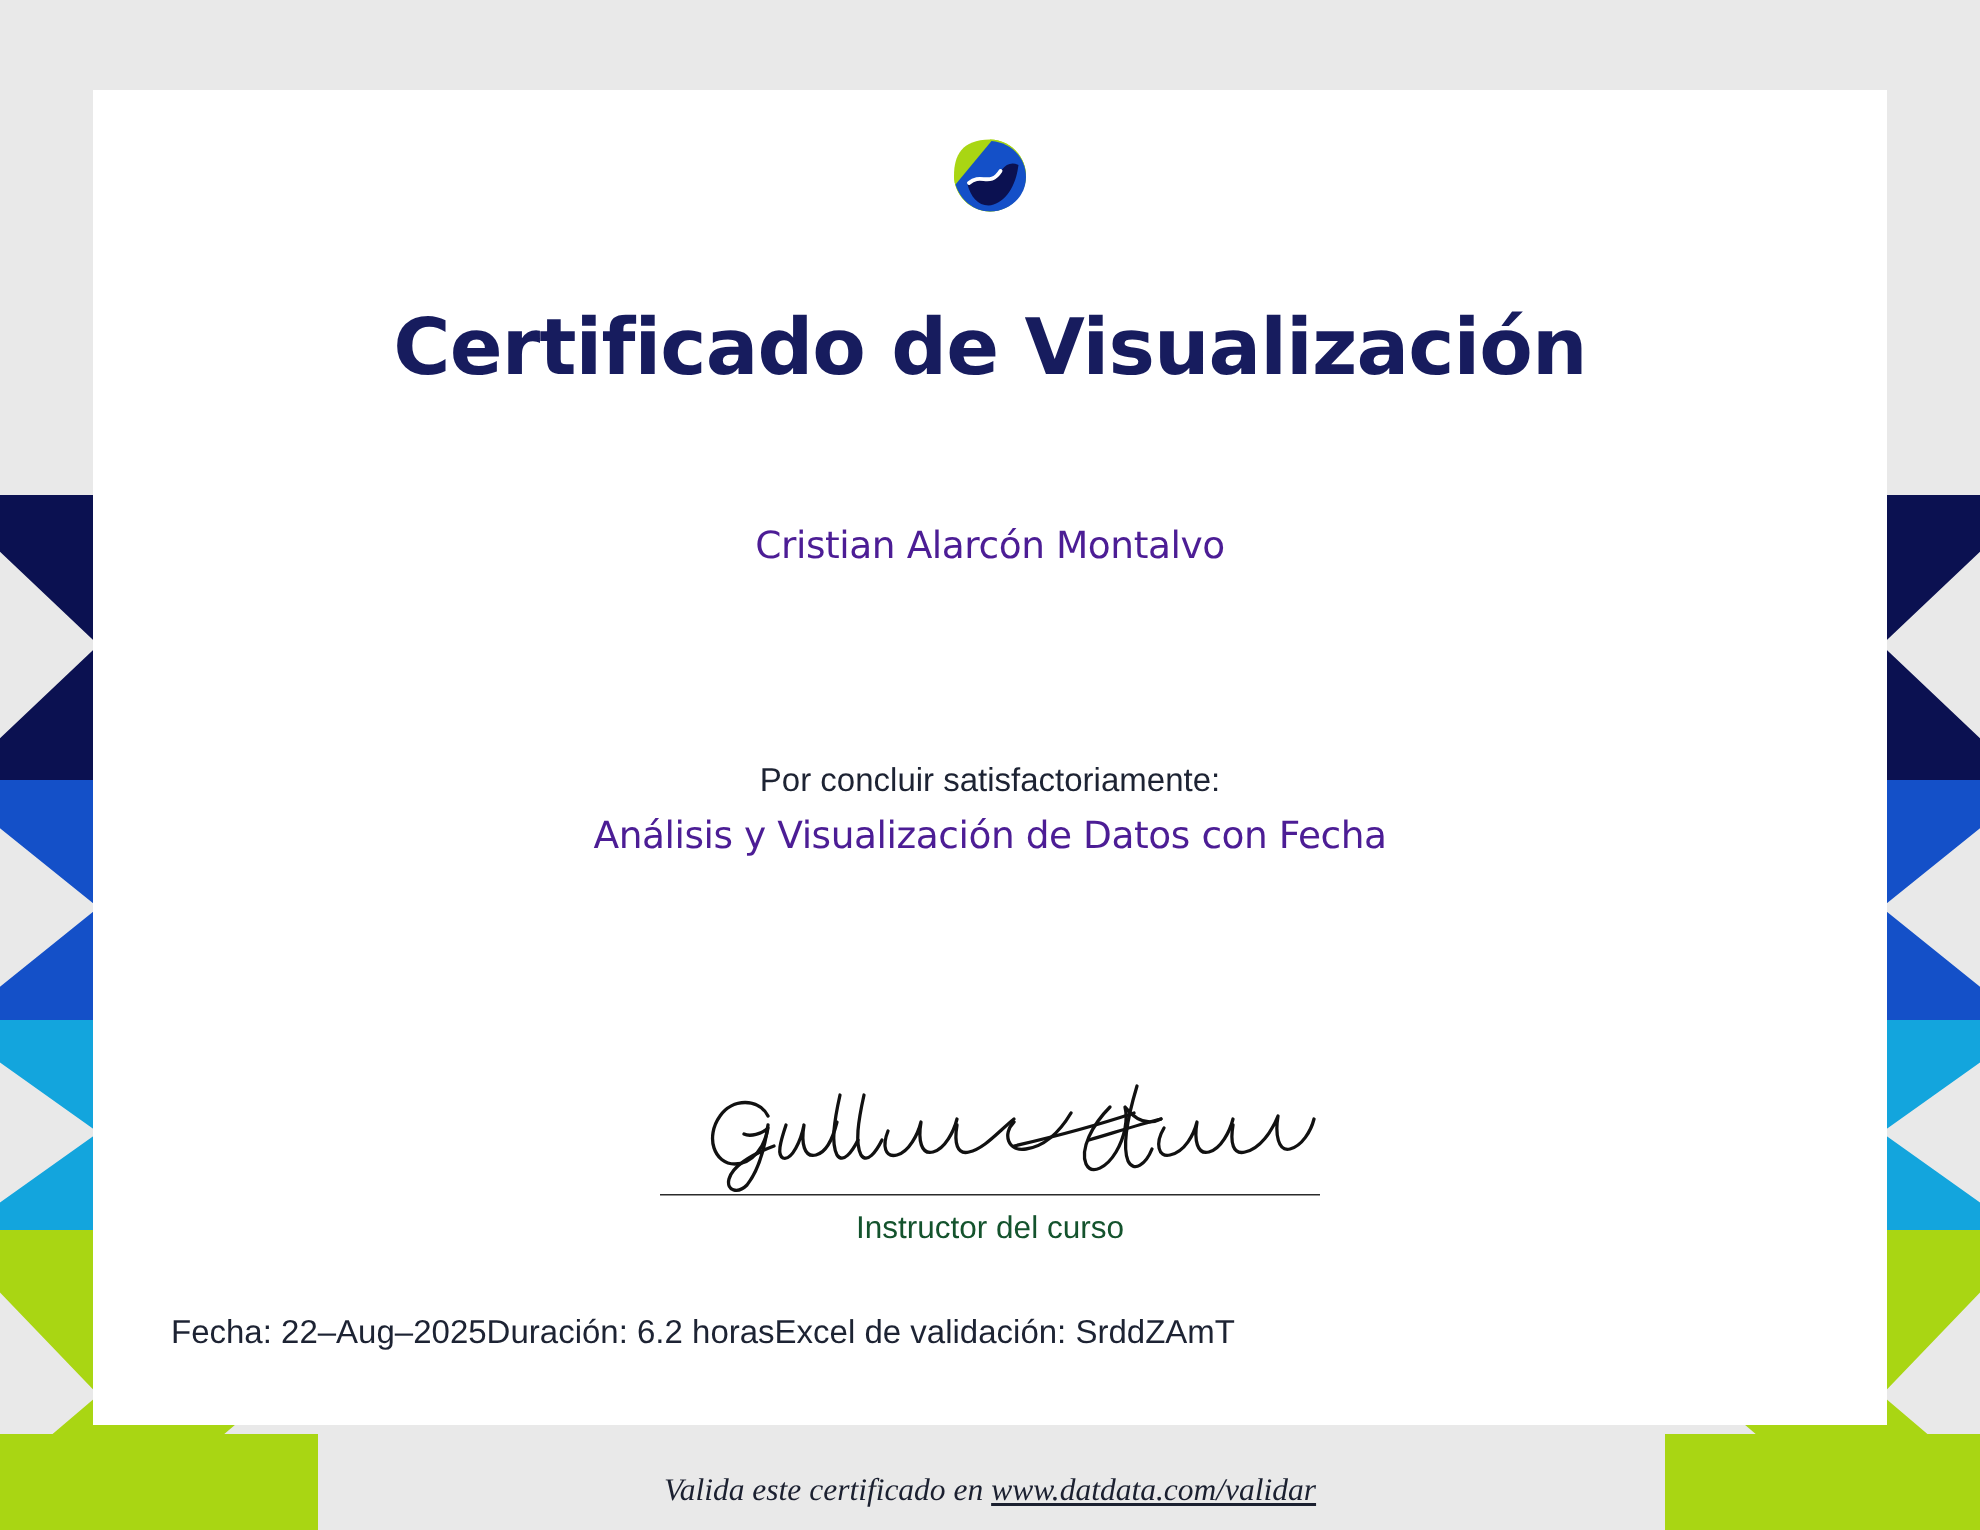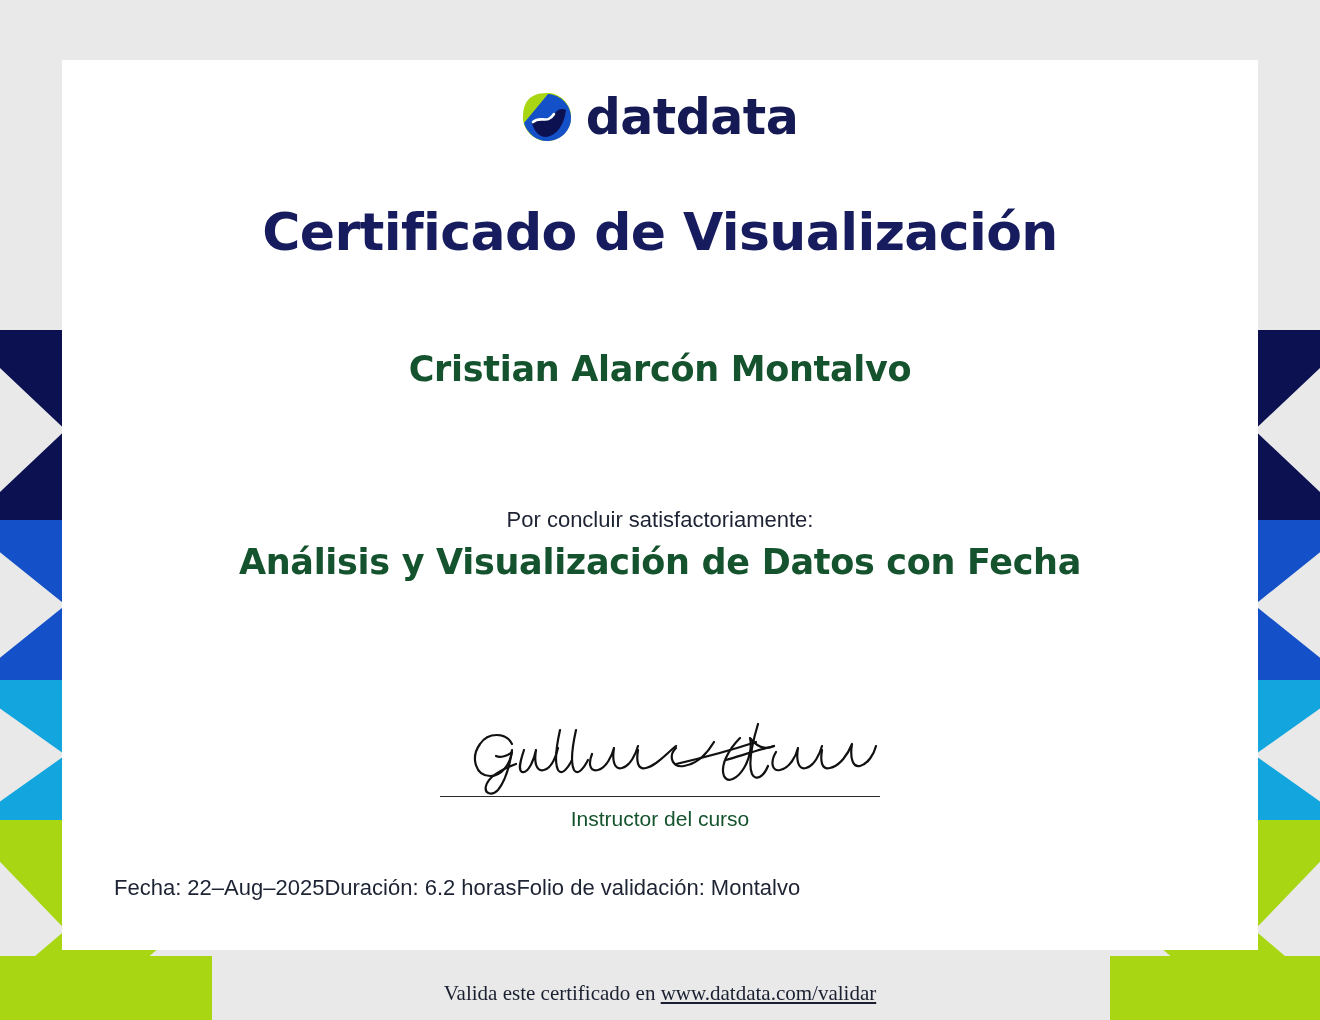--- a/index.html
+++ b/index.html
@@ -161,23 +161,23 @@
     width: 100%;
     text-align: center;
   }
   .lead {
     font-size: 22px;
     color: #1d2333;
     line-height: 1.5;
   }
   .strong-line {
     margin-top: 6px;
-    font-size: 35px;
-    font-weight: 700;
-    color: #14532d;
+    font-size: 25px;
+    font-weight: 400;
+    color: #4c1d95;
     letter-spacing: -0.3px;
     font-family: "DejaVu Sans", sans-serif;
   }
 
   
   .signature-wrap {
     position: absolute;
     top: 660px;
     left: 0;
     width: 100%;
@@ -217,20 +217,21 @@
   
   .footer {
     position: absolute;
     left: 0;
     bottom: 14px;
     width: 100%;
     text-align: center;
     font-size: 21px;
     color: #1b2030;
     font-family: "Liberation Serif", serif;
+    font-style: italic;
   }
   .footer a,
   .footer .link {
     color: #1b2030;
     text-decoration: underline;
   }
 </style>
 </head>
 <body>
 
@@ -254,21 +255,20 @@
     <div class="brand">
       <span class="brand-mark">
         <svg viewBox="0 0 50 50" width="50" height="50" aria-hidden="true">
           <path d="M25 1 C38 1 49 12 49 25 C49 38 38 49 25 49 C12 49 1 38 1 25 C1 12 6 1 25 1 Z" fill="#a9d613"></path>
           <path d="M25 1 C38 1 49 12 49 25 C49 38 38 49 25 49 C12 49 1 38 1 25 L25 25 Z" fill="#a9d613"></path>
           <path d="M26 2 C39 3 49 13 49 26 C49 39 38 49 25 49 C14 49 5 41 2 31 Z" fill="#1450c8"></path>
           <path d="M10 31 C17 22 25 34 33 21 C36 17 40 16 44 18 C42 34 34 44 24 45 C17 45 12 39 10 31 Z" fill="#0b1151"></path>
           <path d="M11 30 C19 23 25 33 32 22" stroke="#ffffff" stroke-width="2.6" fill="none" stroke-linecap="round"></path>
         </svg>
       </span>
-      <span class="brand-name">datdata</span>
     </div>
 
     <div class="title">Certificado de Visualización</div>
 
     <div class="block-recipient">
       <div class="strong-line">Cristian Alarcón Montalvo</div>
     </div>
 
     <div class="block-course">
       <div class="lead">Por concluir satisfactoriamente:</div>
@@ -294,21 +294,21 @@
           <path d="M286 40 C300 36 318 30 334 26"></path>
         </g>
       </svg>
       <div class="signature-rule"></div>
       <div class="signature-label">Instructor del curso</div>
     </div>
 
     <div class="meta-row">
       <div class="meta-item">Fecha: 22–Aug–2025</div>
       <div class="meta-item">Duración: 6.2 horas</div>
-      <div class="meta-item">Folio de validación: Montalvo</div>
+      <div class="meta-item">Excel de validación: SrddZAmT</div>
     </div>
 
   </div>
 
   <div class="footer">
     <span>Valida este certificado en </span><span class="link">www.datdata.com/validar</span>
   </div>
 
 </div>
 

